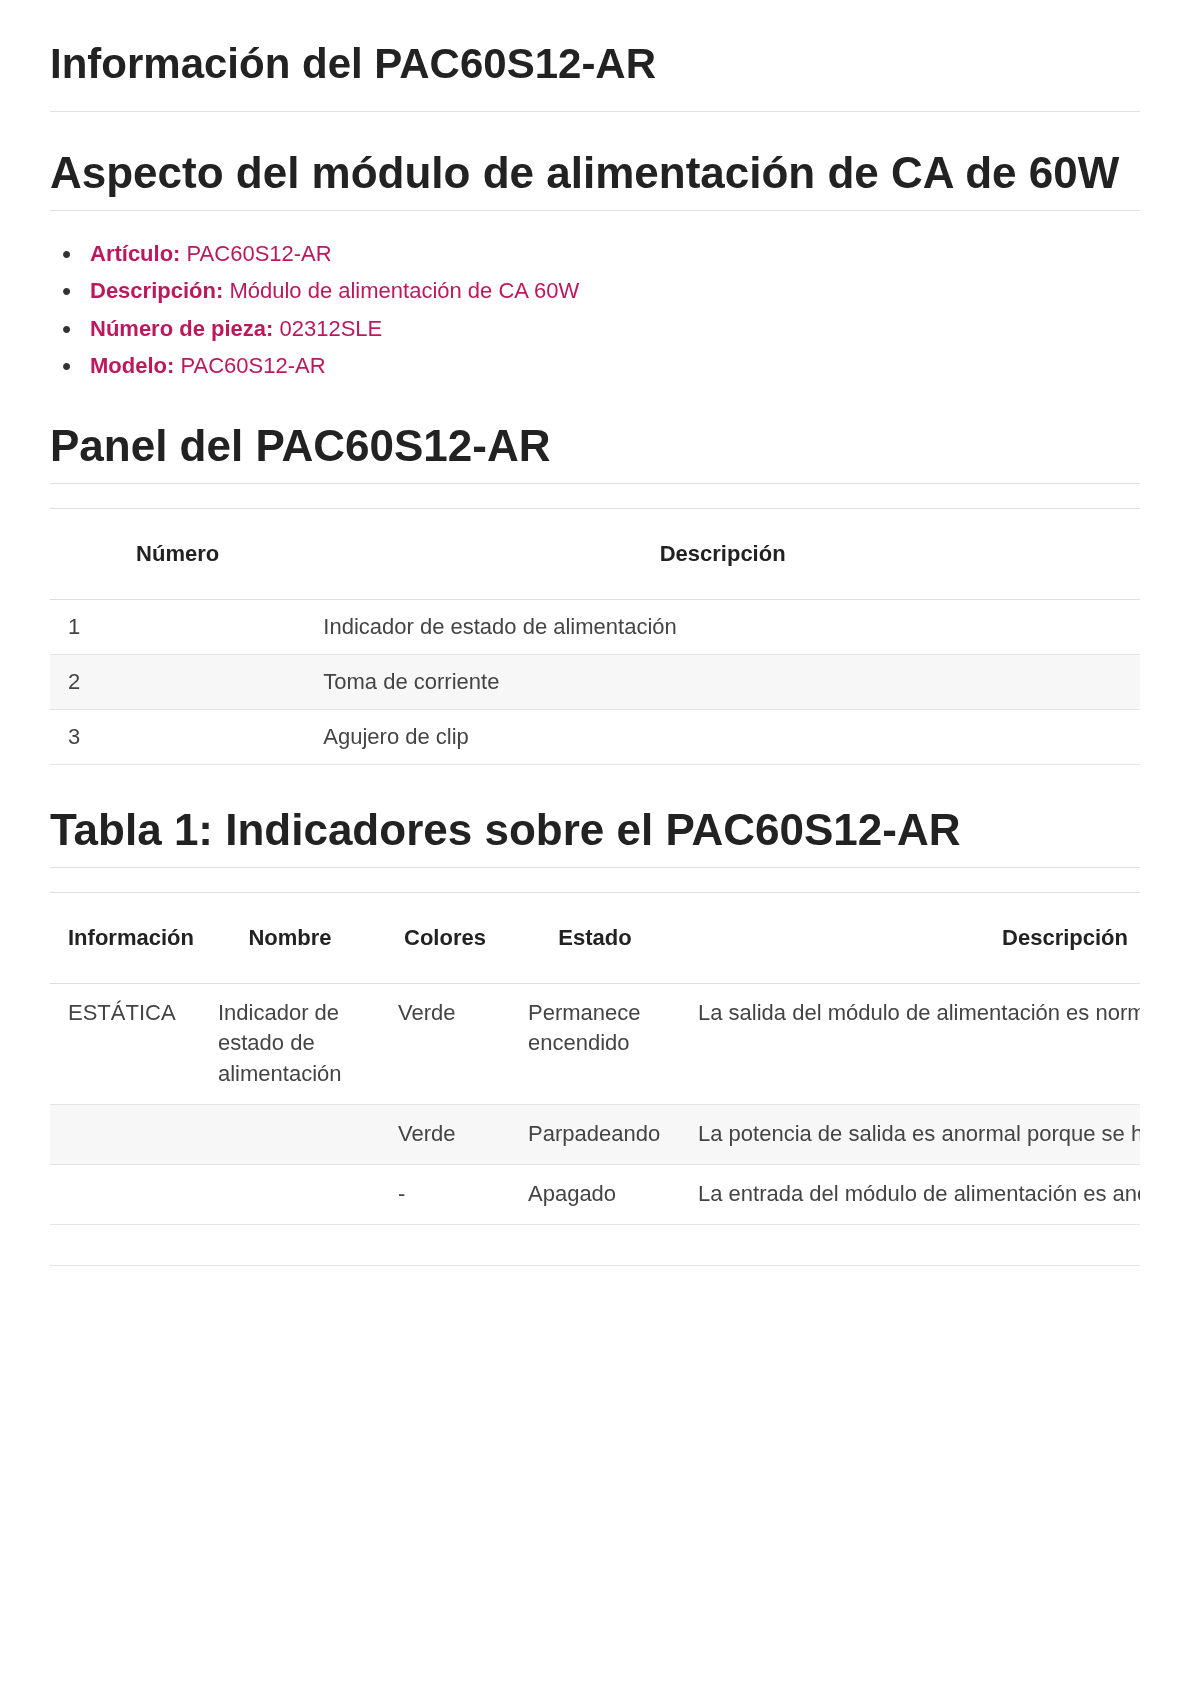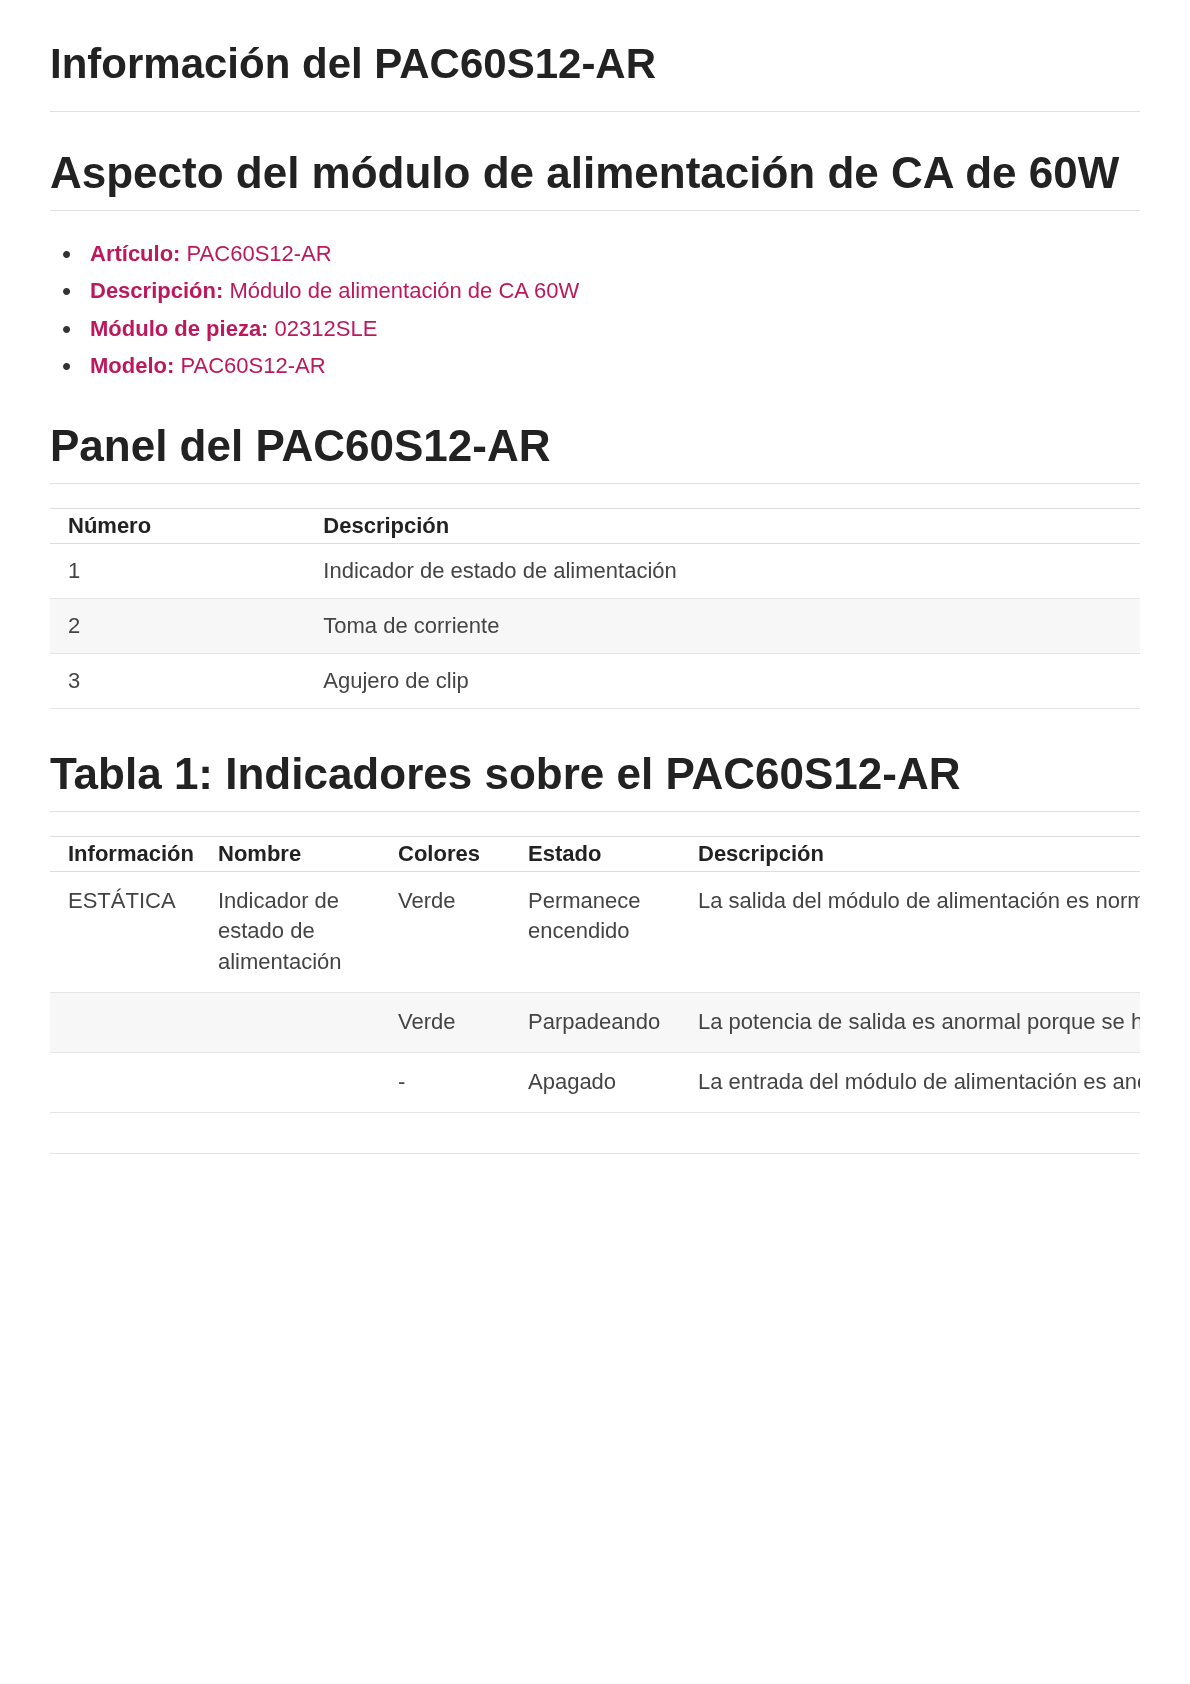--- a/index.html
+++ b/index.html
@@ -54,23 +54,23 @@
     ul li .label {
       font-weight: 700;
     }
     table {
       width: 100%;
       border-collapse: collapse;
       margin-bottom: 40px;
       font-size: 22px;
     }
     table th {
-      text-align: left;
+      text-align: center;
       font-weight: 700;
-      padding: 4px 18px;
+      padding: 32px 18px;
       border-top: 1px solid #ddd;
       border-bottom: 1px solid #ddd;
       background: #fff;
       color: #222;
     }
     table td {
       padding: 14px 18px;
       border-top: 1px solid #e5e5e5;
       border-bottom: 1px solid #e5e5e5;
       color: #444;
@@ -104,21 +104,21 @@
 <ul>
   <li>
     <span class="label">Artículo:</span>
     <span>PAC60S12-AR</span>
   </li>
   <li>
     <span class="label">Descripción:</span>
     <span>Módulo de alimentación de CA 60W</span>
   </li>
   <li>
-    <span class="label">Módulo de pieza:</span>
+    <span class="label">Número de pieza:</span>
     <span>02312SLE</span>
   </li>
   <li>
     <span class="label">Modelo:</span>
     <span>PAC60S12-AR</span>
   </li>
 </ul>
 
 <h2>Panel del PAC60S12-AR</h2>
 

